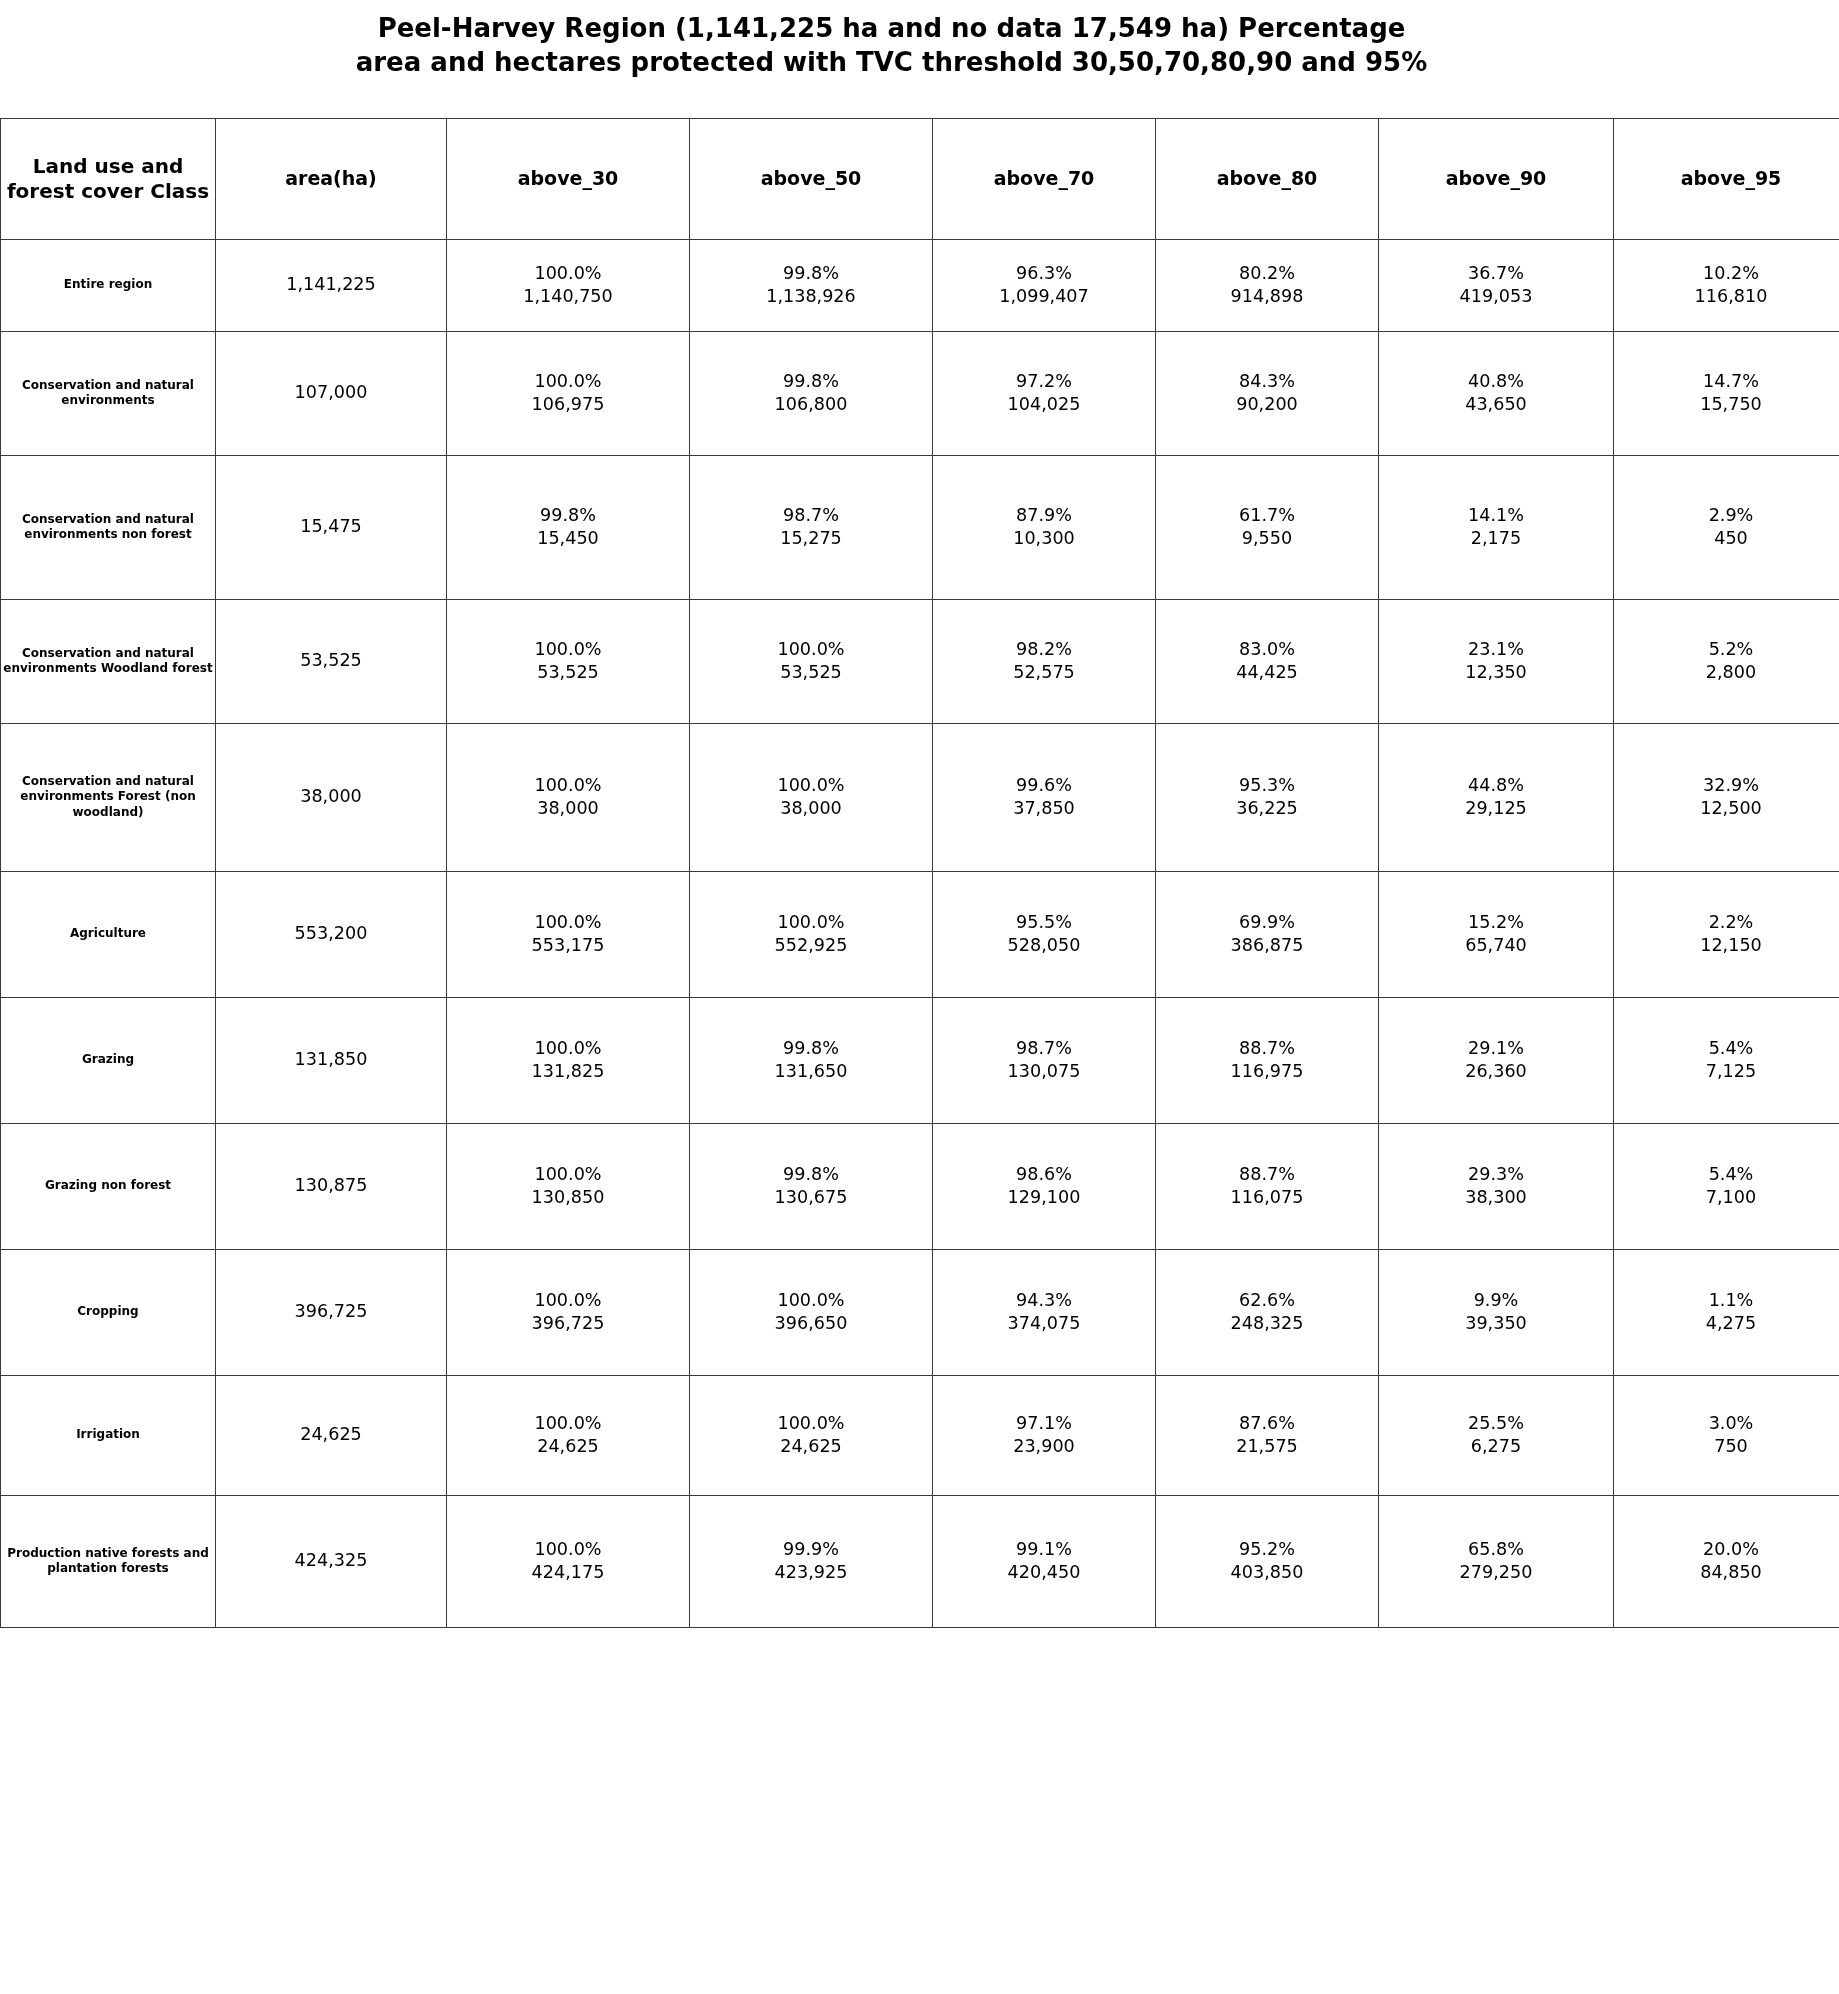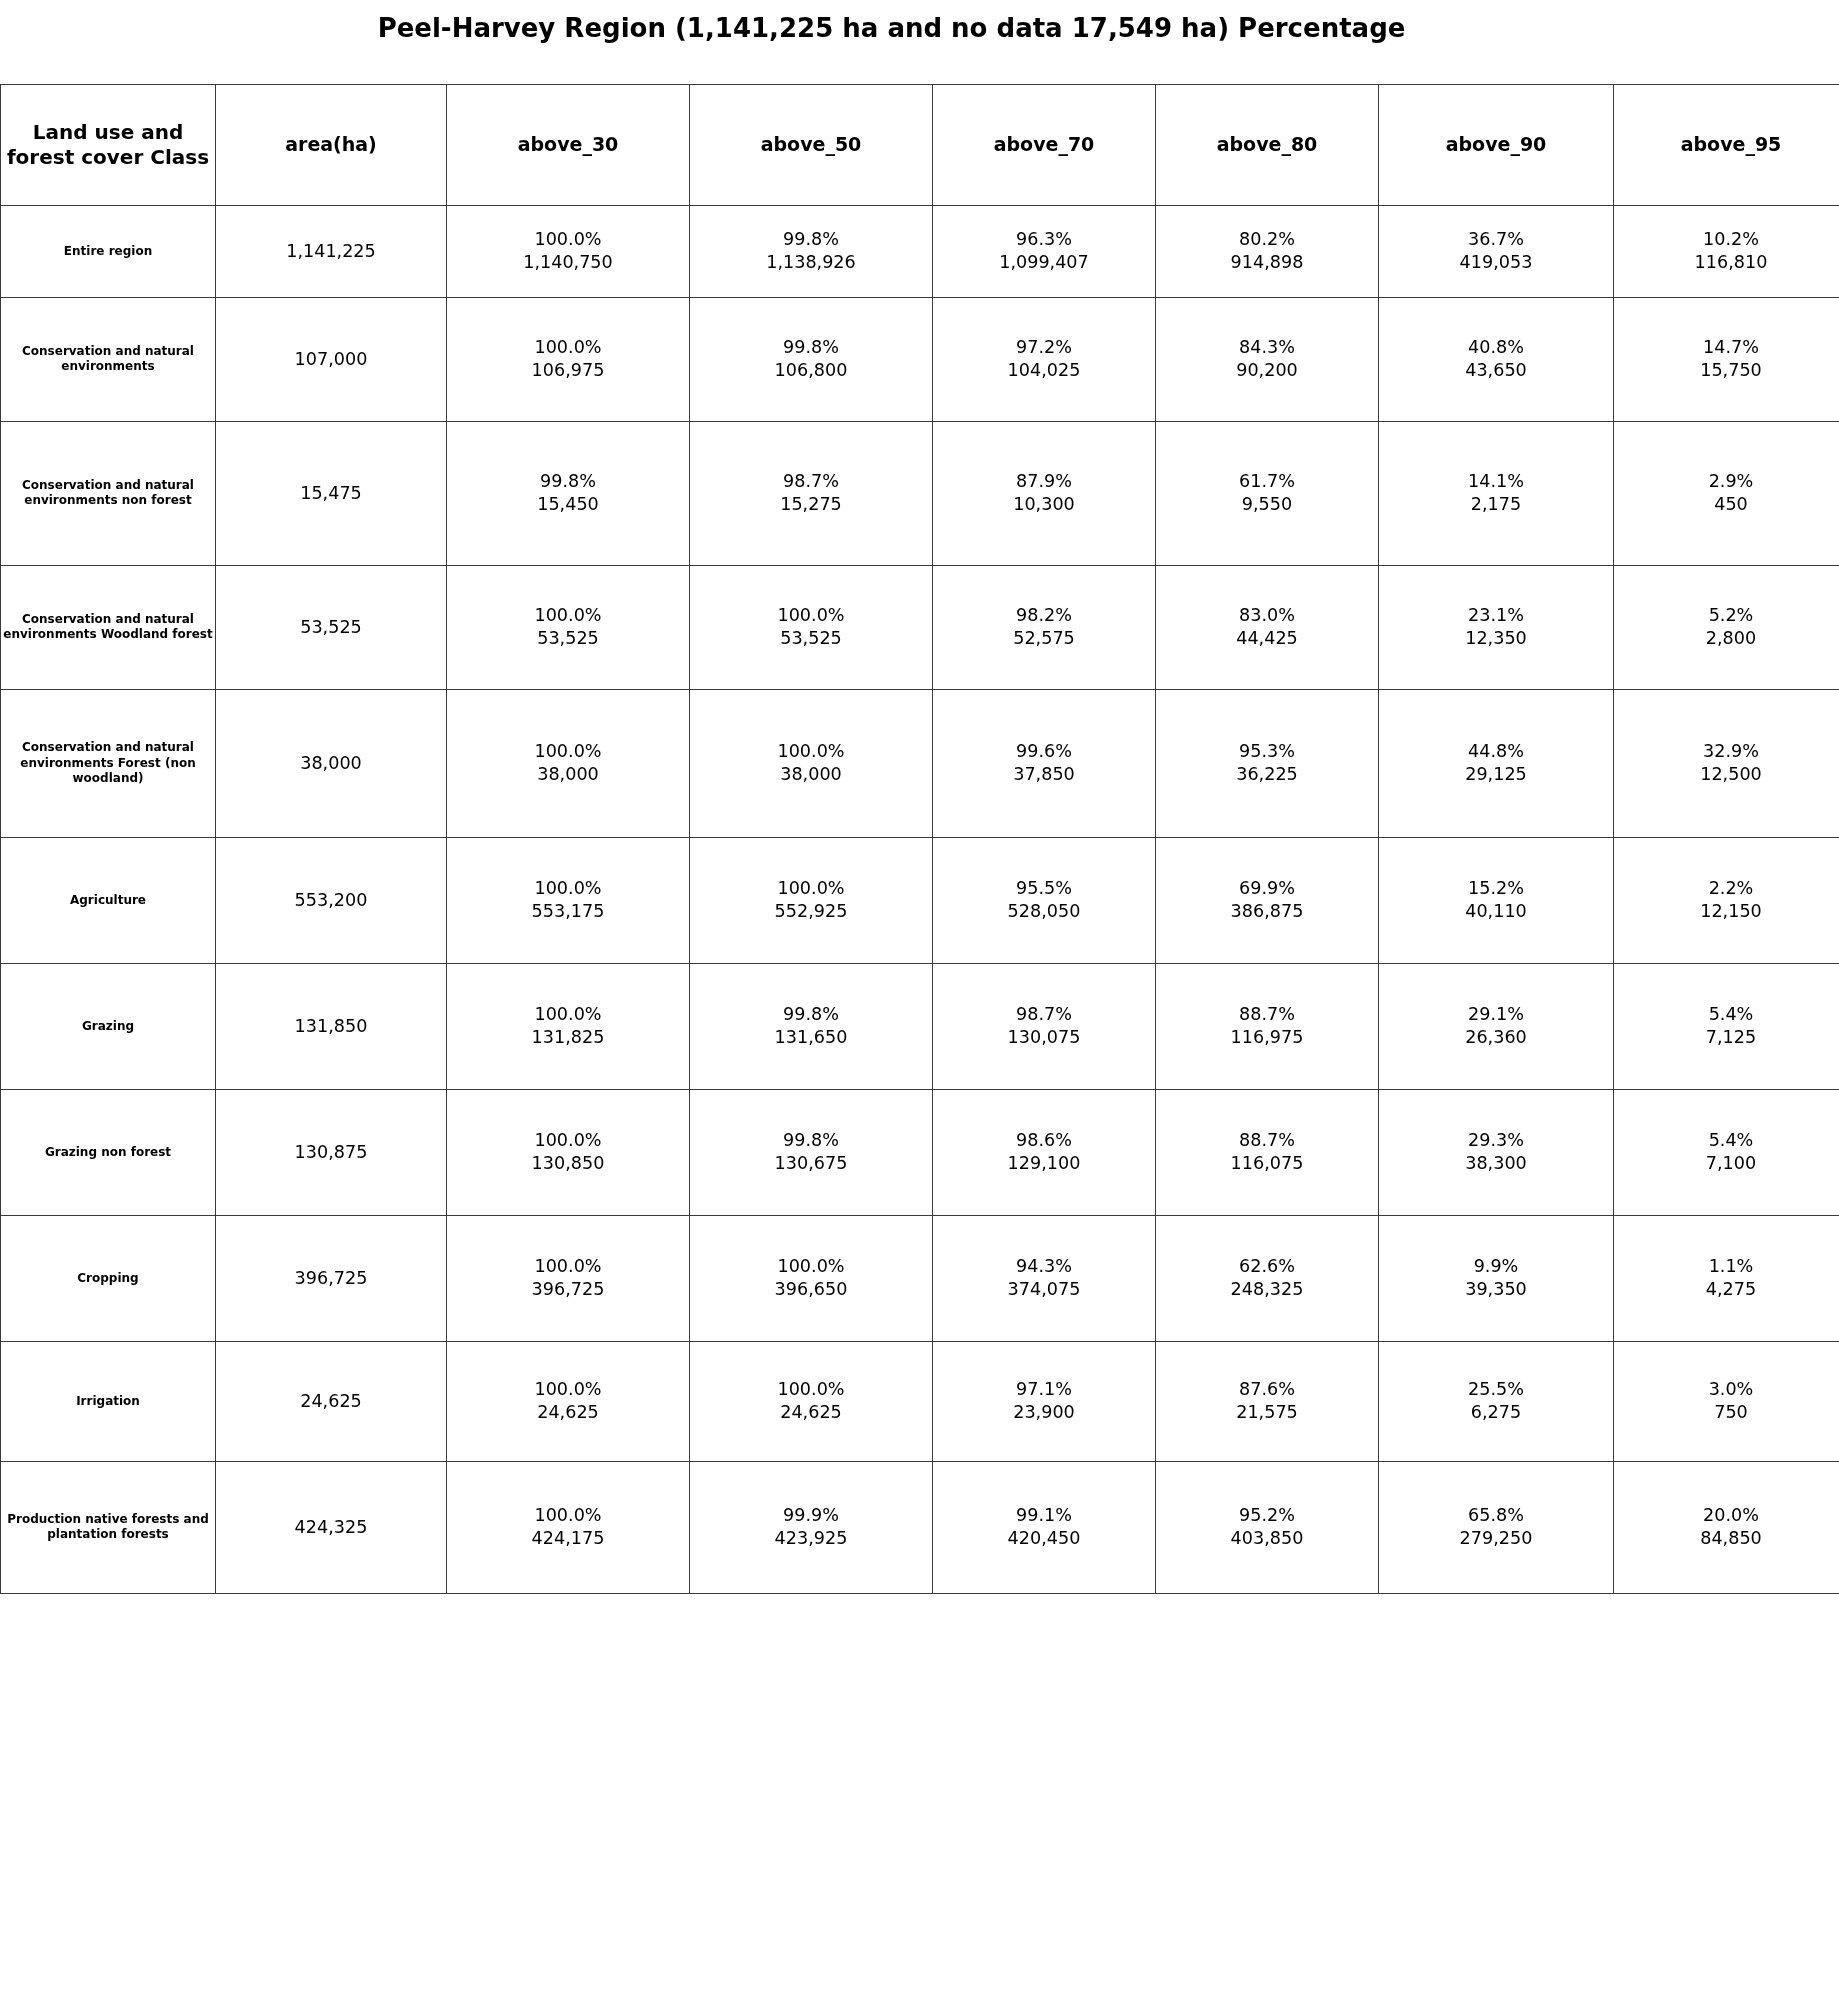--- a/index.html
+++ b/index.html
@@ -82,20 +82,21 @@
   col.c6 { width: 235px; }
   col.c7 { width: 235px; }
 </style>
 </head>
 <body>
 
 <div class="page">
 
   <div class="title">
     <span class="title-line">Peel-Harvey Region (1,141,225 ha and no data 17,549 ha) Percentage</span>
+    <span class="title-line">area and hectares protected with TVC threshold 30,50,70,80,90 and 95%</span>
   </div>
 
   <table class="data">
     <colgroup>
       <col class="c0">
         <col class="c1">
         <col class="c2">
         <col class="c3">
       <col class="c4">
         <col class="c5">
@@ -275,21 +276,21 @@
         <td class="num pct">
             <span class="p1">95.5%</span>
             <span class="p2">528,050</span>
           </td>
         <td class="num pct">
             <span class="p1">69.9%</span>
             <span class="p2">386,875</span>
           </td>
         <td class="num pct">
             <span class="p1">15.2%</span>
-            <span class="p2">40,110</span>
+            <span class="p2">65,740</span>
           </td>
         <td class="num pct">
             <span class="p1">2.2%</span>
             <span class="p2">12,150</span>
           </td>
       </tr>
 
       <tr style="height:126px">
         <td class="rowlabel">Grazing</td>
         <td class="num">131,850</td>

